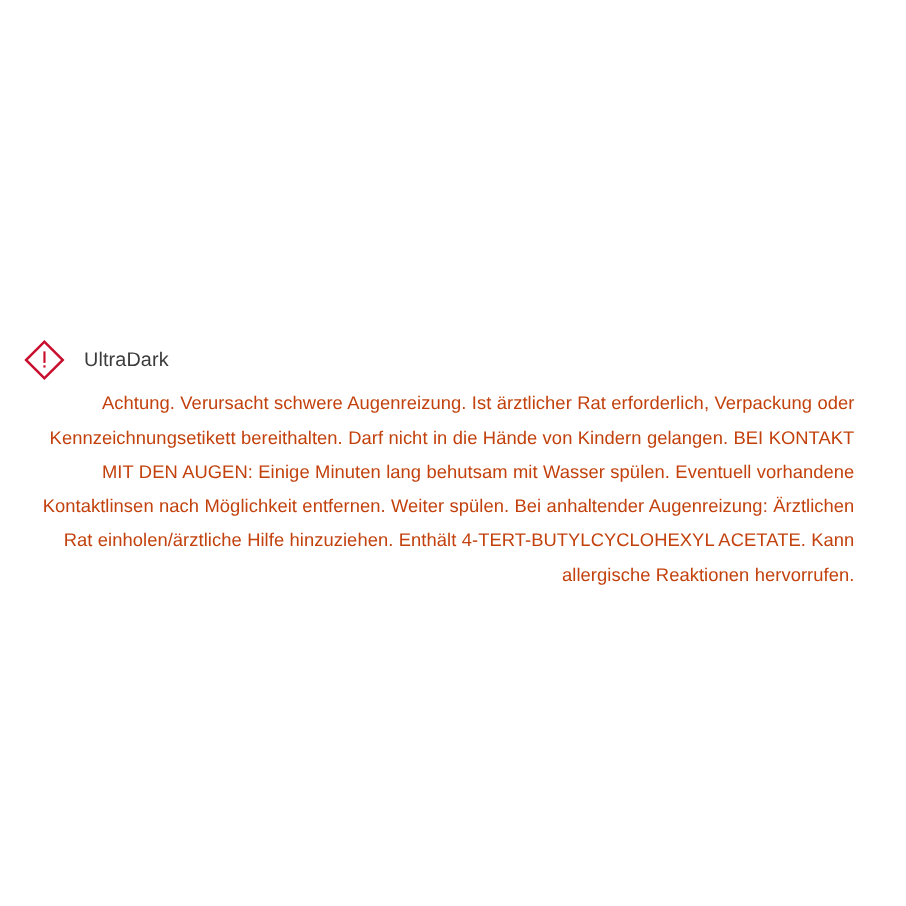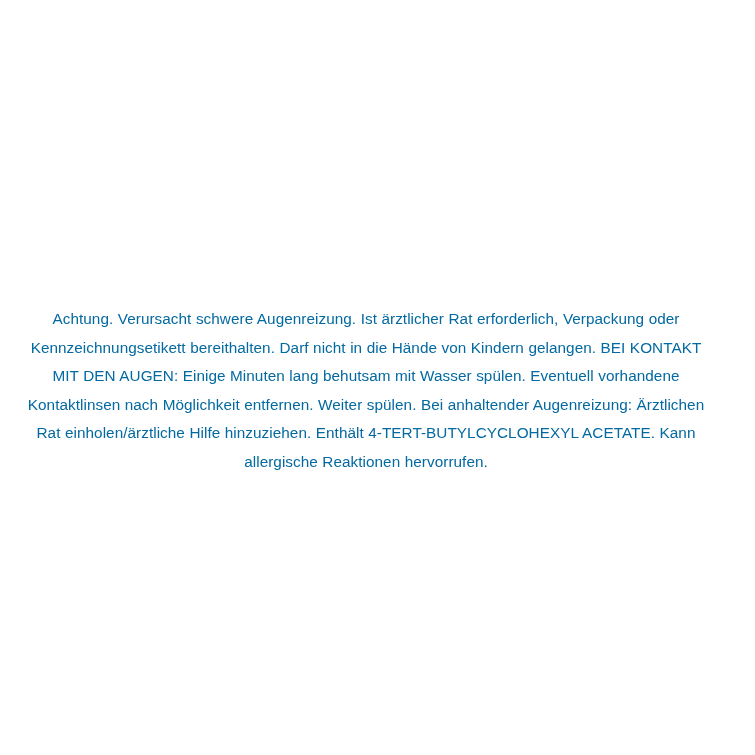--- a/index.html
+++ b/index.html
@@ -49,35 +49,45 @@
   }
 
   .product-name {
     font-size: 16.5px;
     color: #3c3c3c;
     letter-spacing: 0.1px;
     line-height: 1;
   }
 
   .hazard-text {
-    margin-top: 24px;
+    margin-top: 4px;
     font-size: 15.3px;
     line-height: 28.5px;
-    color: #0369a1;
-    text-align: center;
+    color: #c2410c;
+    text-align: right;
     letter-spacing: 0.05px;
     word-spacing: 0.2px;
     max-width: 692px;
   }
 </style>
 </head>
 <body>
 
 <div class="page">
 
   <div class="hazard-block">
 
+    <div class="hazard-header">
+      <span class="ghs-pictogram">
+        <svg viewBox="0 0 34 34" xmlns="http://www.w3.org/2000/svg" aria-hidden="true">
+          <rect x="6.2" y="6.2" width="21.6" height="21.6" transform="rotate(45 17 17)" fill="#ffffff" stroke="#c8102e" stroke-width="2.1"></rect>
+          <rect x="16.15" y="9.8" width="1.8" height="9.6" fill="#c8102e"></rect>
+          <rect x="16.15" y="21.4" width="1.8" height="1.9" fill="#c8102e"></rect>
+        </svg>
+      </span>
+      <span class="product-name">UltraDark</span>
+    </div>
 
     <p class="hazard-text">Achtung. Verursacht schwere Augenreizung. Ist ärztlicher Rat erforderlich, Verpackung oder Kennzeichnungsetikett bereithalten. Darf nicht in die Hände von Kindern gelangen. BEI KONTAKT MIT DEN AUGEN: Einige Minuten lang behutsam mit Wasser spülen. Eventuell vorhandene Kontaktlinsen nach Möglichkeit entfernen. Weiter spülen. Bei anhaltender Augenreizung: Ärztlichen Rat einholen/ärztliche Hilfe hinzuziehen. Enthält 4-TERT-BUTYLCYCLOHEXYL ACETATE. Kann allergische Reaktionen hervorrufen.</p>
 
   </div>
 
 </div>
 
 </body></html>

